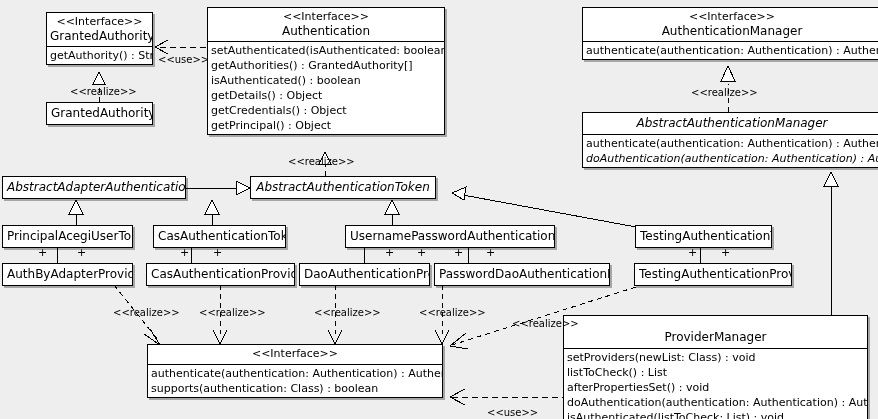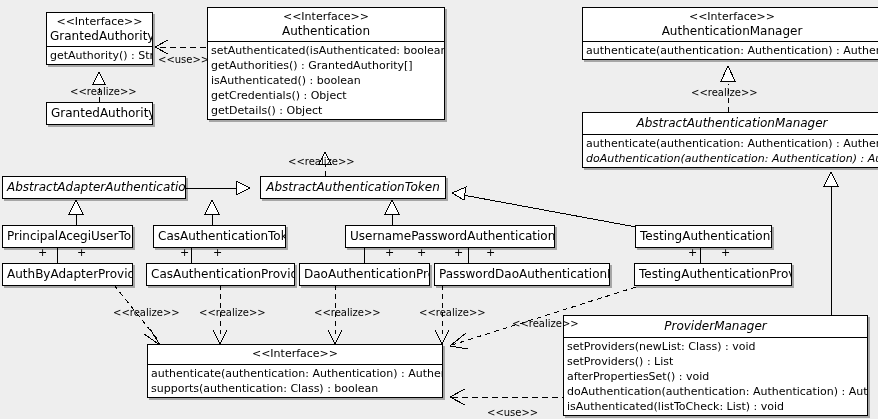--- a/index.html
+++ b/index.html
@@ -174,22 +174,23 @@
   <div class="umlbox" style="left:207px; top:3px; width:238px;">
     <div class="hdr">
       <span class="stereo">&lt;&lt;Interface&gt;&gt;</span>
       <span class="cname">Authentication</span>
     </div>
     <div class="divider"></div>
     <div class="members">
       <div class="member">setAuthenticated(isAuthenticated: boolean) : void</div>
       <div class="member">getAuthorities() : GrantedAuthority[]</div>
       <div class="member">isAuthenticated() : boolean</div>
+      <div class="member">getDetails() : Object</div>
       <div class="member">getCredentials() : Object</div>
-      <div class="member">getDetails() : Object</div>
+      <div class="member">getPrincipal() : Object</div>
     </div>
   </div>
 
   <div class="umlbox" style="left:582px; top:3px; width:300px;">
     <div class="hdr">
       <span class="stereo">&lt;&lt;Interface&gt;&gt;</span>
       <span class="cname">AuthenticationManager</span>
     </div>
     <div class="divider"></div>
     <div class="members">
@@ -207,21 +208,21 @@
       <div class="member abstract">doAuthentication(authentication: Authentication) : Authentication</div>
     </div>
   </div>
 
   <div class="umlbox simplebox" style="left:2px; top:172px; width:184px;">
     <div class="hdr">
       <span class="cname abstract">AbstractAdapterAuthenticationToken</span>
     </div>
   </div>
 
-  <div class="umlbox simplebox" style="left:250px; top:172px; width:186px;margin-left:10px;">
+  <div class="umlbox simplebox" style="left:250px; top:172px; width:186px;">
     <div class="hdr">
       <span class="cname abstract">AbstractAuthenticationToken</span>
     </div>
   </div>
 
   <div class="umlbox simplebox" style="left:2px; top:221px; width:131px;">
     <div class="hdr">
       <span class="cname">PrincipalAcegiUserToken</span>
     </div>
   </div>
@@ -279,27 +280,27 @@
       <span class="stereo">&lt;&lt;Interface&gt;&gt;</span>
     </div>
     <div class="divider"></div>
     <div class="members">
       <div class="member">authenticate(authentication: Authentication) : Authentication</div>
       <div class="member">supports(authentication: Class) : boolean</div>
     </div>
   </div>
 
   <div class="umlbox" style="left:563px; top:311px; width:305px;">
-    <div class="hdr" style="padding-top:3px;padding-bottom:4px;font-style:italic;">
+    <div class="hdr" style="padding-top:14px;padding-bottom:4px;">
       <span class="cname">ProviderManager</span>
     </div>
     <div class="divider"></div>
     <div class="members">
       <div class="member">setProviders(newList: Class) : void</div>
-      <div class="member">setProviders() : List</div>
+      <div class="member">listToCheck() : List</div>
       <div class="member">afterPropertiesSet() : void</div>
       <div class="member">doAuthentication(authentication: Authentication) : Authentication</div>
       <div class="member">isAuthenticated(listToCheck: List) : void</div>
     </div>
   </div>
 
   <div class="edgelabel" style="left:158px; top:50px;">&lt;&lt;use&gt;&gt;</div>
   <div class="edgelabel" style="left:70px; top:82px;">&lt;&lt;realize&gt;&gt;</div>
   <div class="edgelabel" style="left:288px; top:152px;">&lt;&lt;realize&gt;&gt;</div>
   <div class="edgelabel" style="left:691px; top:83px;">&lt;&lt;realize&gt;&gt;</div>

